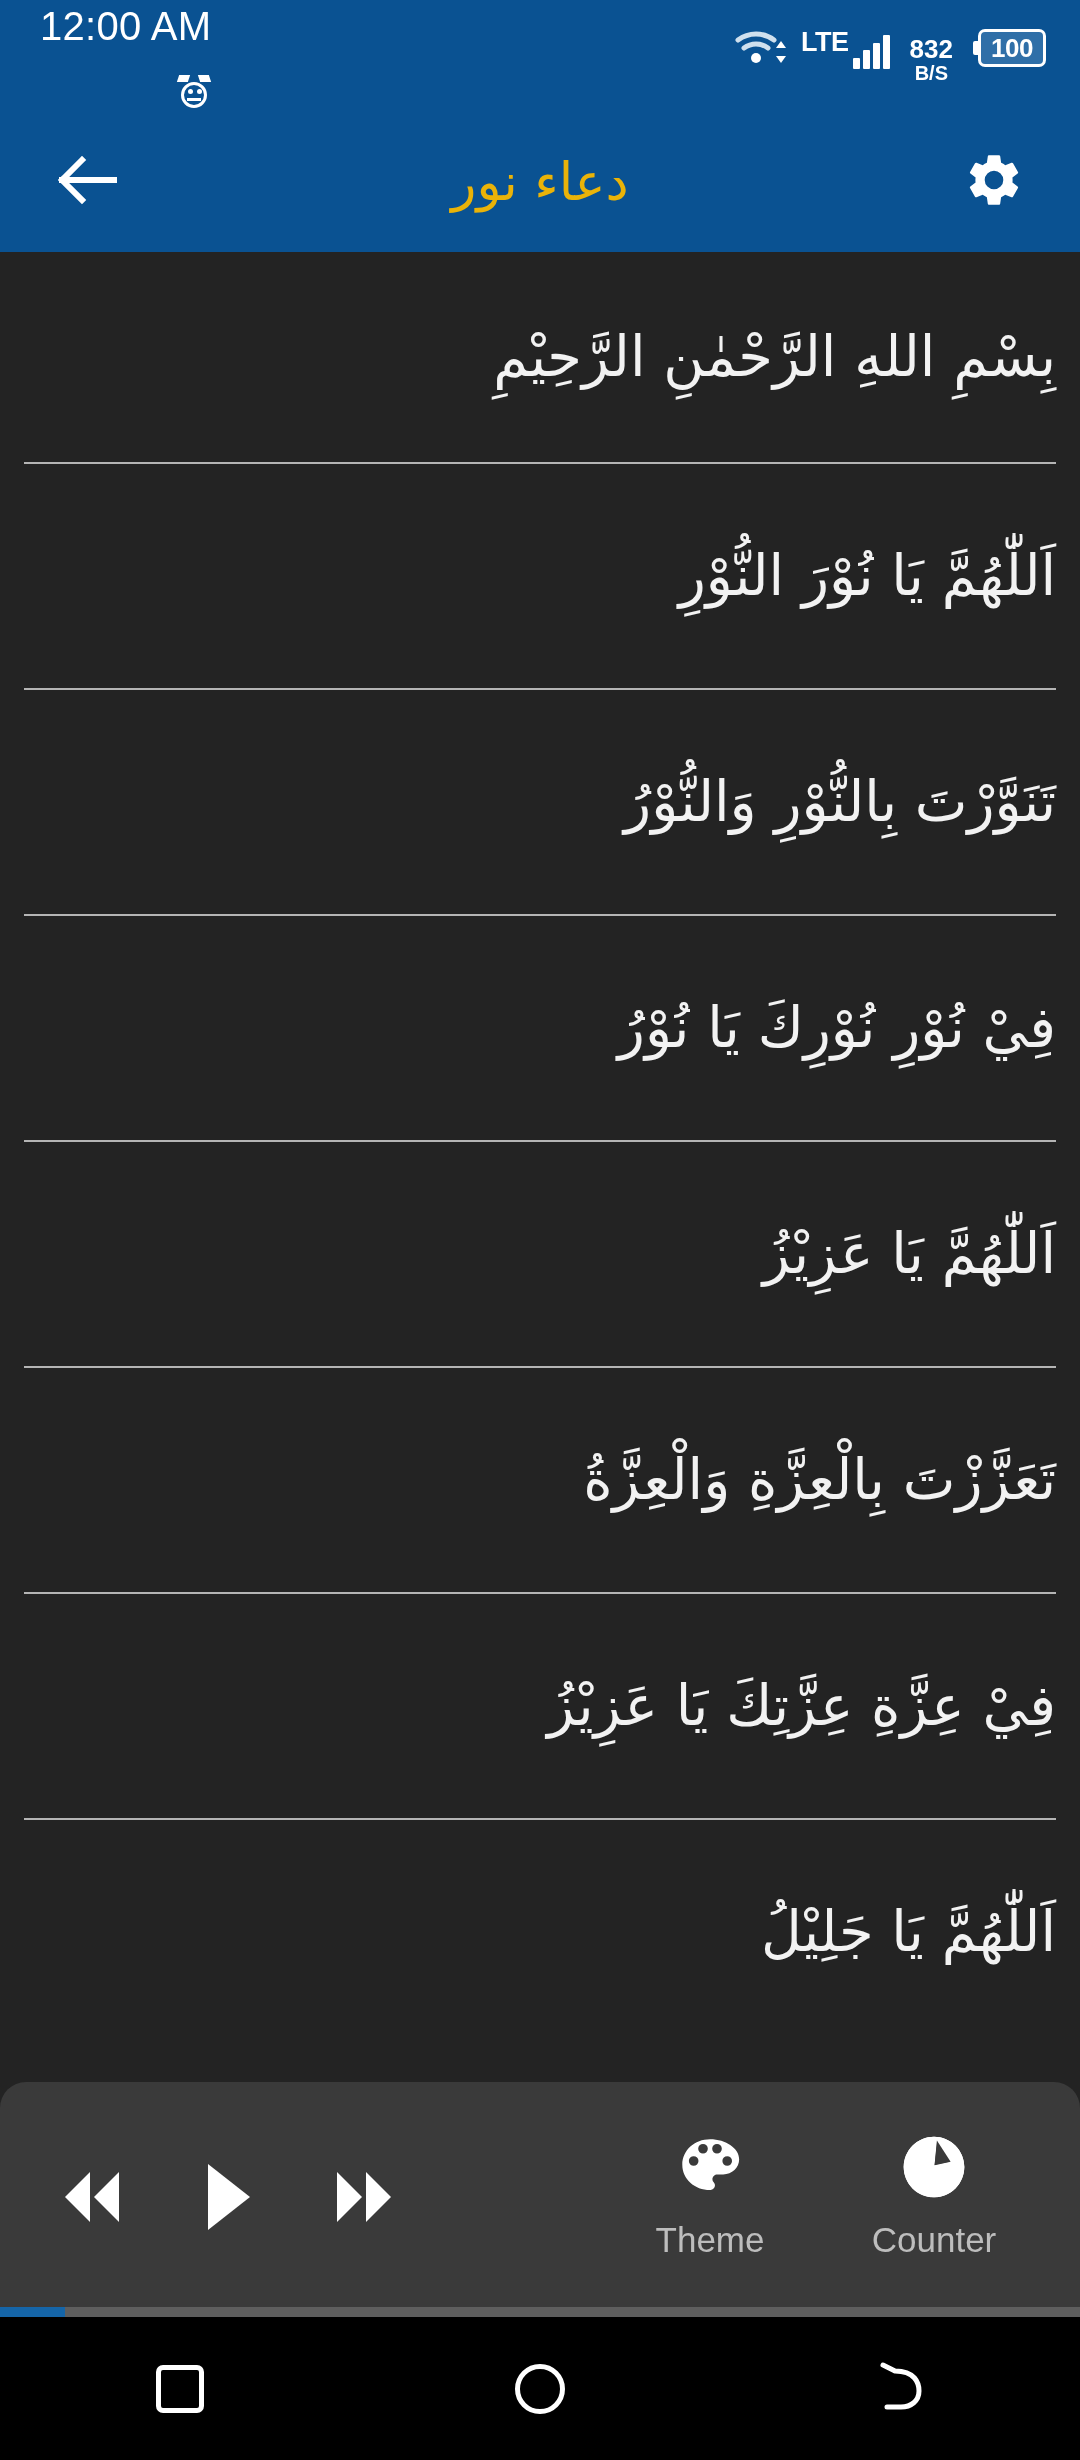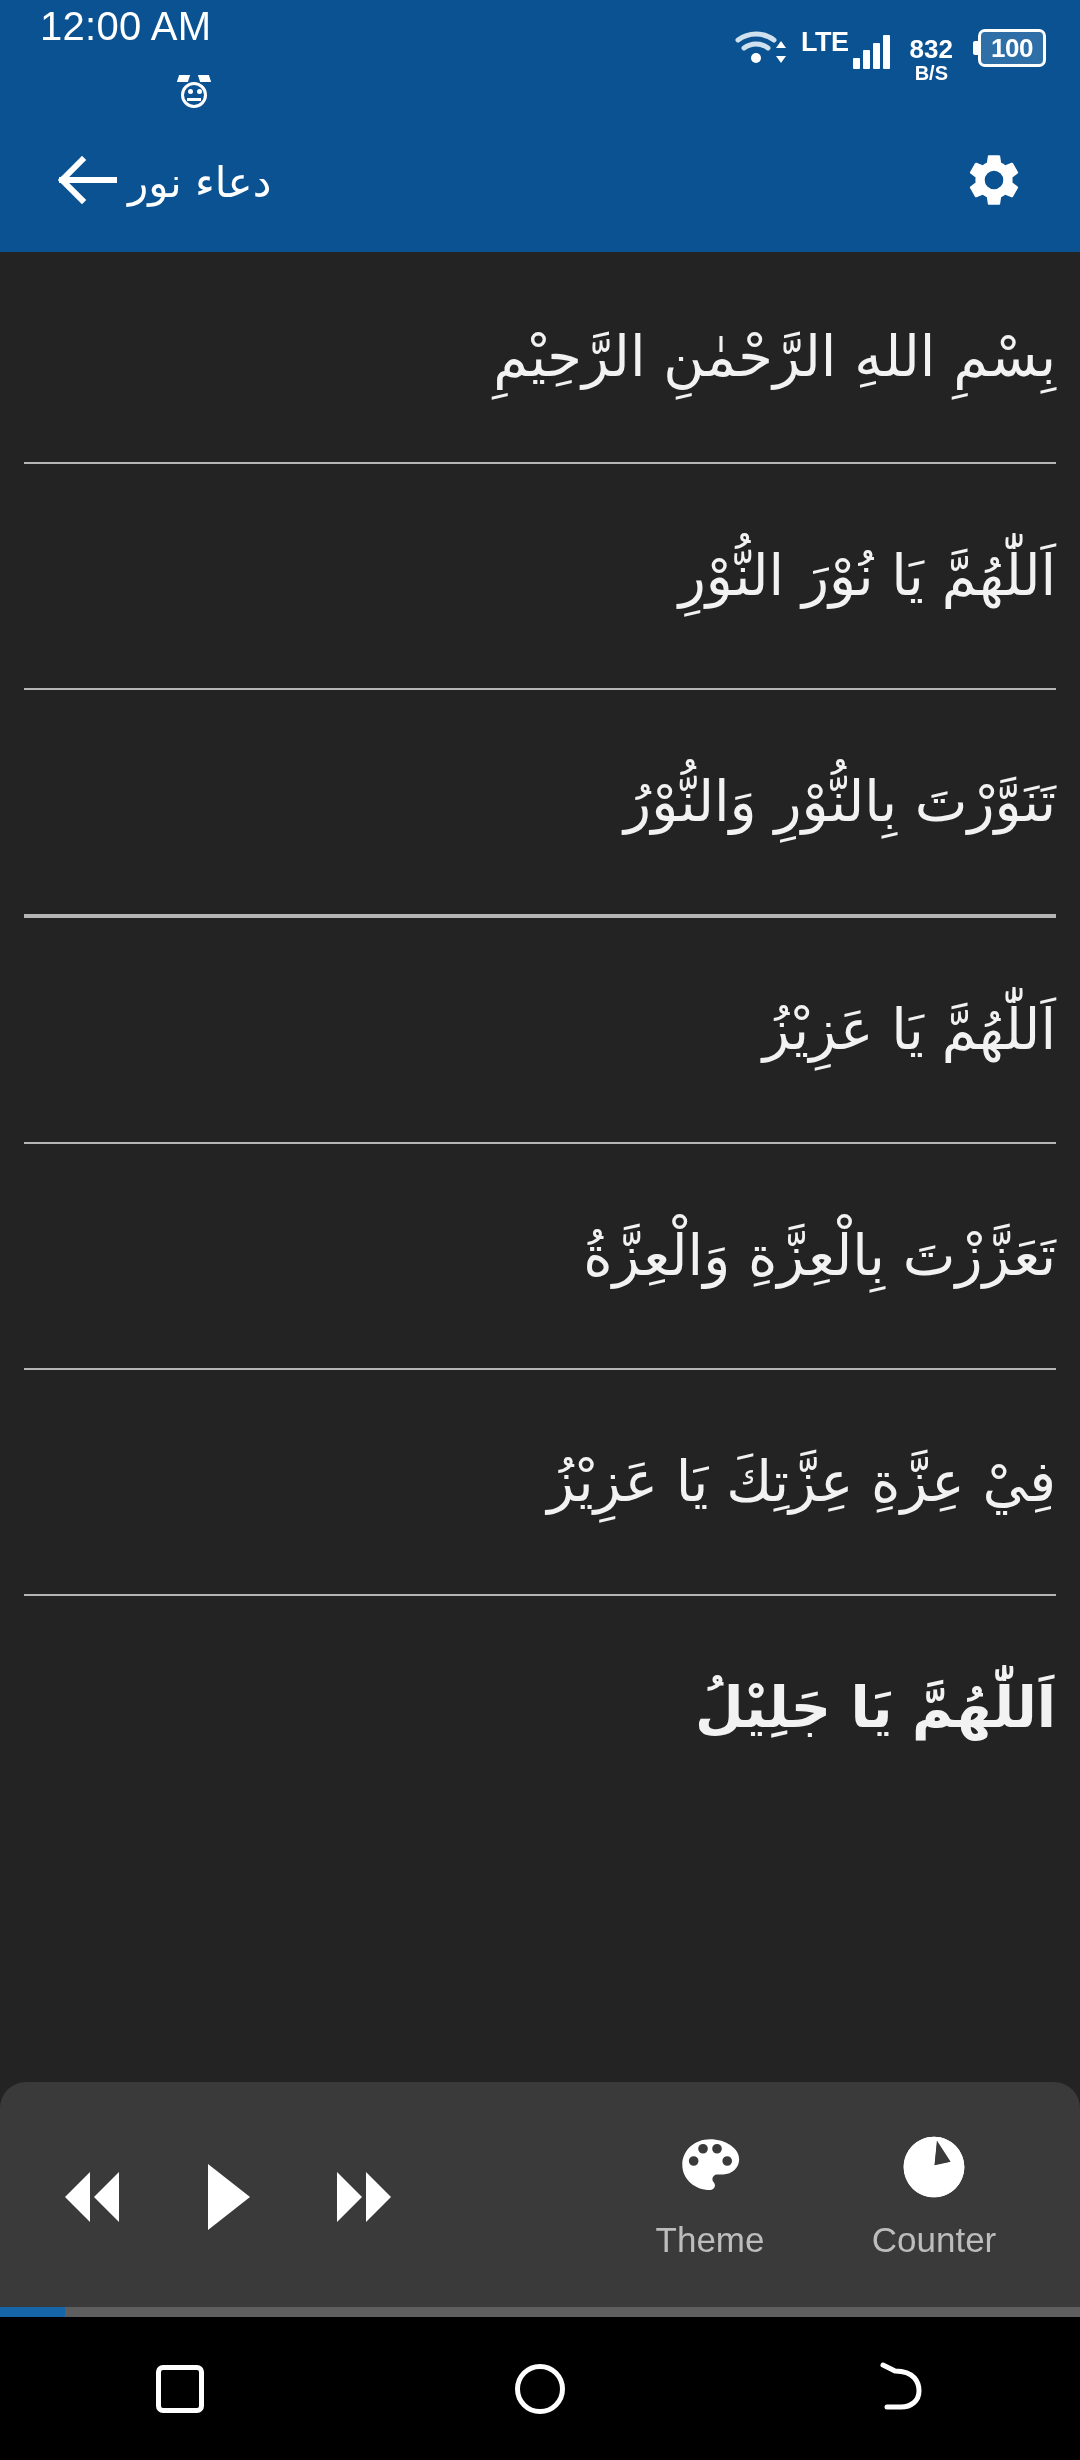--- a/index.html
+++ b/index.html
@@ -67,21 +67,21 @@
   }
   .ic-batt .lvl{ color:#fff; font-size:26px; font-weight:bold; letter-spacing:-.5px; }
 
   
   .app-bar{
     position:absolute; top:112px; left:0; width:1080px; height:140px;
     background:#0a5292; display:flex; align-items:center; padding:0 44px;
   }
   .back-btn{ width:84px; height:84px; display:flex; align-items:center; justify-content:center; }
   .app-title{
-    flex:1; text-align:left; color:#ffffff; font-size:42px;
+    flex:1; text-align:center; color:#eab308; font-size:52px;
     font-family:"DejaVu Sans", sans-serif; direction:rtl;
   }
   .gear-btn{ width:84px; height:84px; display:flex; align-items:center; justify-content:center; }
 
   
   .content{
     position:absolute; top:252px; left:0; width:1080px; height:2366px;
     background:#232323; overflow:hidden;
   }
   .dua-line{
@@ -210,38 +210,41 @@
     <div class="dua-line" style="height:224px;">
       <div class="dua-text">اَللّٰهُمَّ يَا نُوْرَ النُّوْرِ</div>
     </div>
     <div class="divider"></div>
 
     <div class="dua-line" style="height:224px;padding-left:29px;">
       <div class="dua-text">تَنَوَّرْتَ بِالنُّوْرِ وَالنُّوْرُ</div>
     </div>
     <div class="divider"></div>
 
+    <div class="dua-line" style="height:224px;">
+      <div class="dua-text">فِيْ نُوْرِ نُوْرِكَ يَا نُوْرُ</div>
+    </div>
     <div class="divider"></div>
 
     <div class="dua-line" style="height:224px;">
       <div class="dua-text">اَللّٰهُمَّ يَا عَزِيْزُ</div>
     </div>
     <div class="divider"></div>
 
     <div class="dua-line" style="height:224px;align-items:center;">
       <div class="dua-text">تَعَزَّزْتَ بِالْعِزَّةِ وَالْعِزَّةُ</div>
     </div>
     <div class="divider"></div>
 
     <div class="dua-line" style="height:224px;">
       <div class="dua-text">فِيْ عِزَّةِ عِزَّتِكَ يَا عَزِيْزُ</div>
     </div>
     <div class="divider"></div>
 
-    <div class="dua-line" style="height:224px;font-weight:bold;">
+    <div class="dua-line" style="height:224px;">
       <div class="dua-text">اَللّٰهُمَّ يَا جَلِيْلُ</div>
     </div>
   </div>
 
   <div class="ctrl-bar">
     <div class="transport">
       <div class="tbtn">
         <span>
           <svg width="66" height="62" viewBox="0 0 66 62">
             <path d="M31 6 L31 56 L6 31 Z" fill="#fff"></path>

